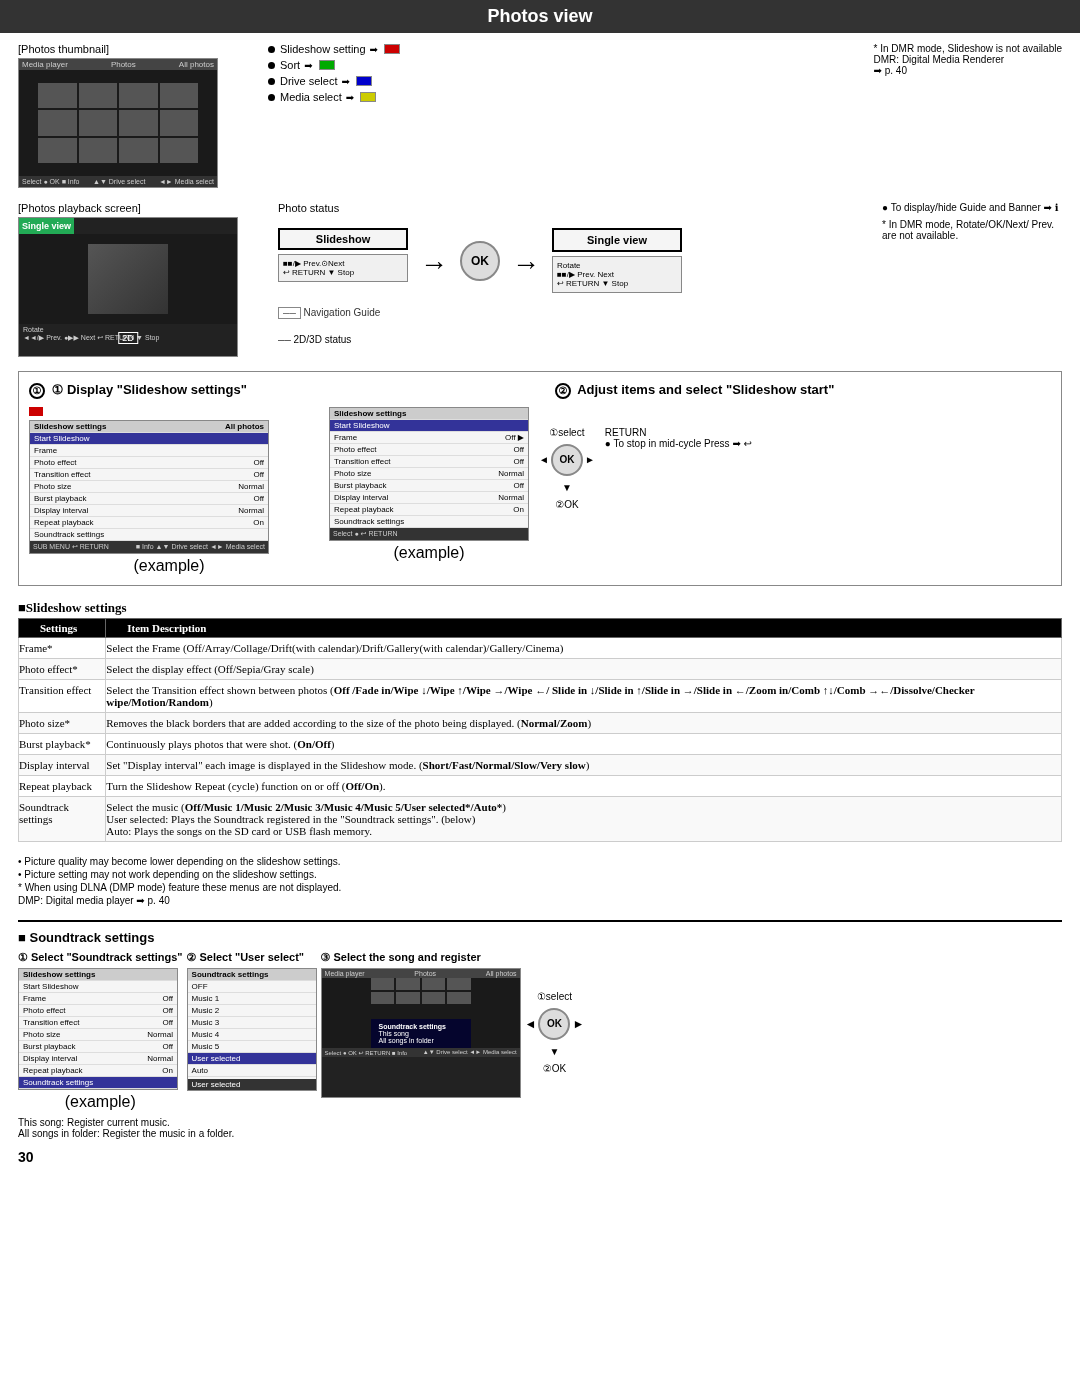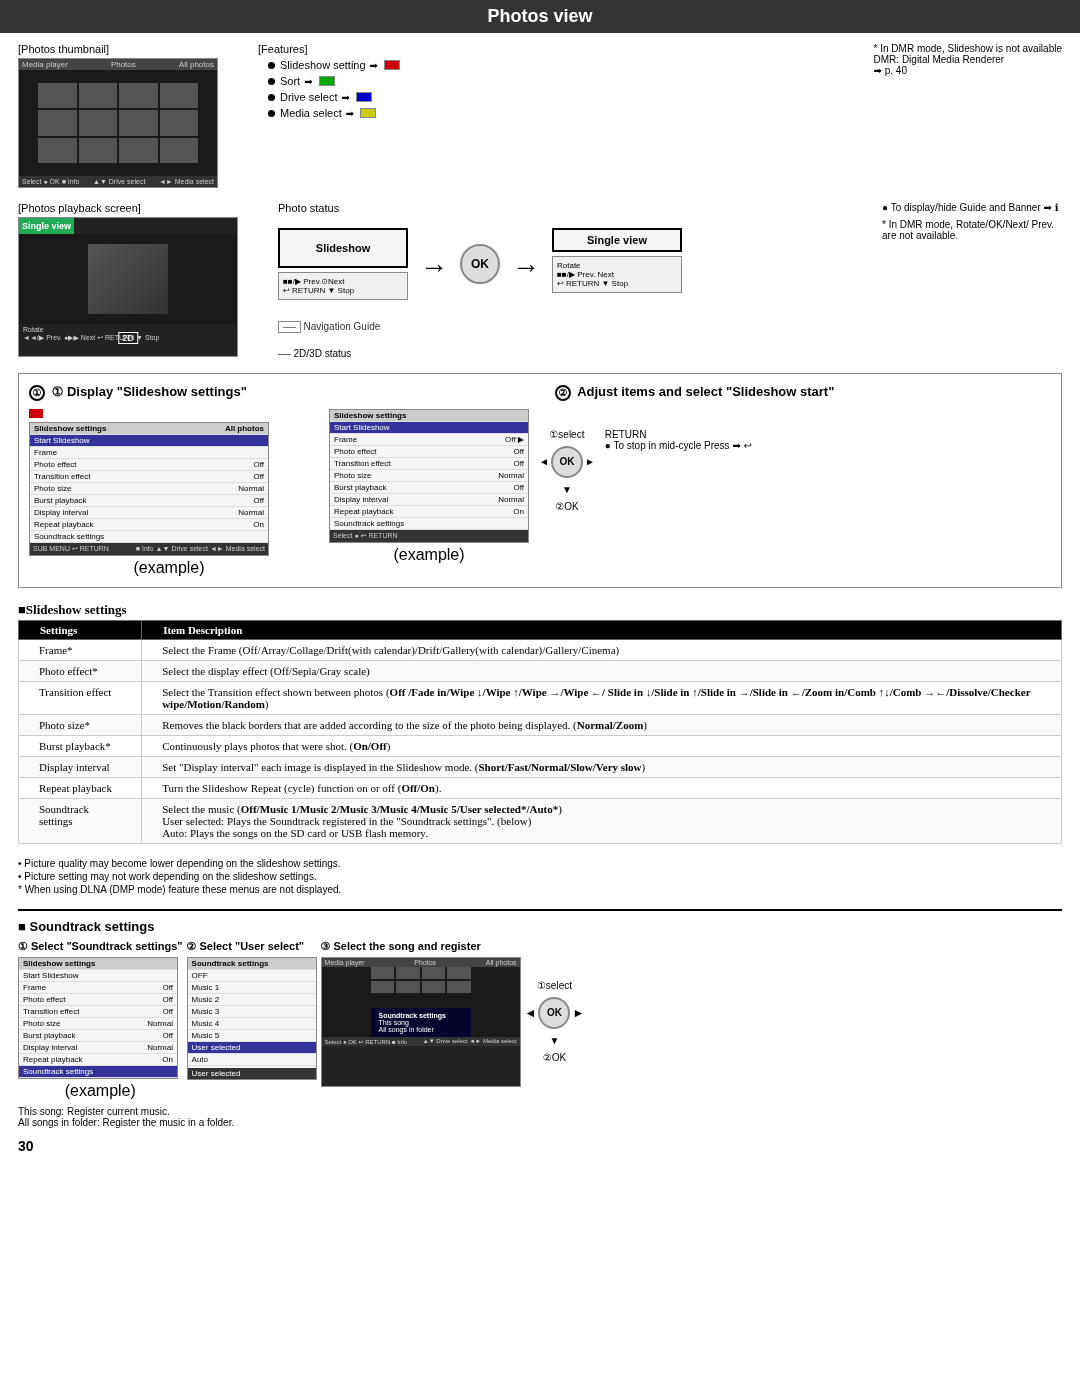--- a/index.html
+++ b/index.html
@@ -237,21 +237,21 @@
       align-items: center;
       justify-content: center;
       font-weight: bold;
       font-size: 12px;
       align-self: center;
     }
 
     .nav-guide-label {
       font-size: 10px;
       color: #333;
-      margin-top: 9px;
+      margin-top: 2px;
     }
 
     .two-d-status-label {
       font-size: 10px;
       margin-top: 4px;
     }
 
     .playback-right {
       width: 180px;
       font-size: 10px;
@@ -348,21 +348,21 @@
 
     .settings-table th {
       background: #000;
       color: #fff;
       padding: 3px 21px;
       text-align: left;
       border: 1px solid #666;
     }
 
     .settings-table td {
-      padding: 4px 20px;
+      padding: 4px 0;
       border: 1px solid #ccc;
       vertical-align: top;
     }
 
     .settings-table tr:nth-child(even) td {
       background: #f9f9f9;
     }
 
     
     .notes-section {
@@ -533,21 +533,20 @@
         </div>
         <div class="thumb-bottom">
           <span>Select ● OK ■ Info</span>
           <span>▲▼ Drive select</span>
           <span>◄► Media select</span>
         </div>
       </div>
     </div>
 
     <div class="features-box">
-      <div class="features-label">[Features]</div>
       <ul class="features-list">
         <li>
           <span class="bullet-dot"></span>
           <span>Slideshow setting</span>
           <span class="arrow-right">➡</span>
           <span class="color-button btn-r"></span>
         </li>
         <li>
           <span class="bullet-dot"></span>
           <span>Sort</span>
@@ -592,21 +591,21 @@
         </div>
         <div class="two-d-label">2D</div>
       </div>
     </div>
 
     <div class="playback-center">
       <div class="photo-status-label">Photo status</div>
       <div class="slideshow-nav">
 
         <div>
-          <div style="border:2px solid #000;background:#f5f5f5;padding:12px 10px;font-size:11px;font-weight:bold;text-align:center;margin-bottom:4px;">
+          <div style="border:2px solid #000;background:#f5f5f5;padding:3px 10px;font-size:11px;font-weight:bold;text-align:center;margin-bottom:4px;">
             <span>Slideshow</span>
           </div>
           <div style="background:#f0f0f0;border:1px solid #888;padding:4px;font-size:8px;width:130px;">
             <div>■■/▶ Prev.⊙Next</div>
             <div>↩ RETURN ▼ Stop</div>
           </div>
         </div>
 
         <div style="font-size:28px;align-self:center;">→</div>
 
@@ -837,20 +836,21 @@
           </td>
         </tr>
       </tbody>
     </table>
   </div>
 
   <div class="notes-section">
     <p>• Picture quality may become lower depending on the slideshow settings.</p>
     <p>• Picture setting may not work depending on the slideshow settings.</p>
     <p>* When using DLNA (DMP mode) feature these menus are not displayed.</p>
+    <p>DMP: Digital media player ➡ p. 40</p>
   </div>
 
   <div class="soundtrack-section">
     <div class="soundtrack-header">
       <span>■ Soundtrack settings</span>
     </div>
 
     <div style="display:flex;flex-direction:row;gap:4px;align-items:flex-start;flex-wrap:nowrap;">
 
       <div style="display:flex;flex-direction:column;">

